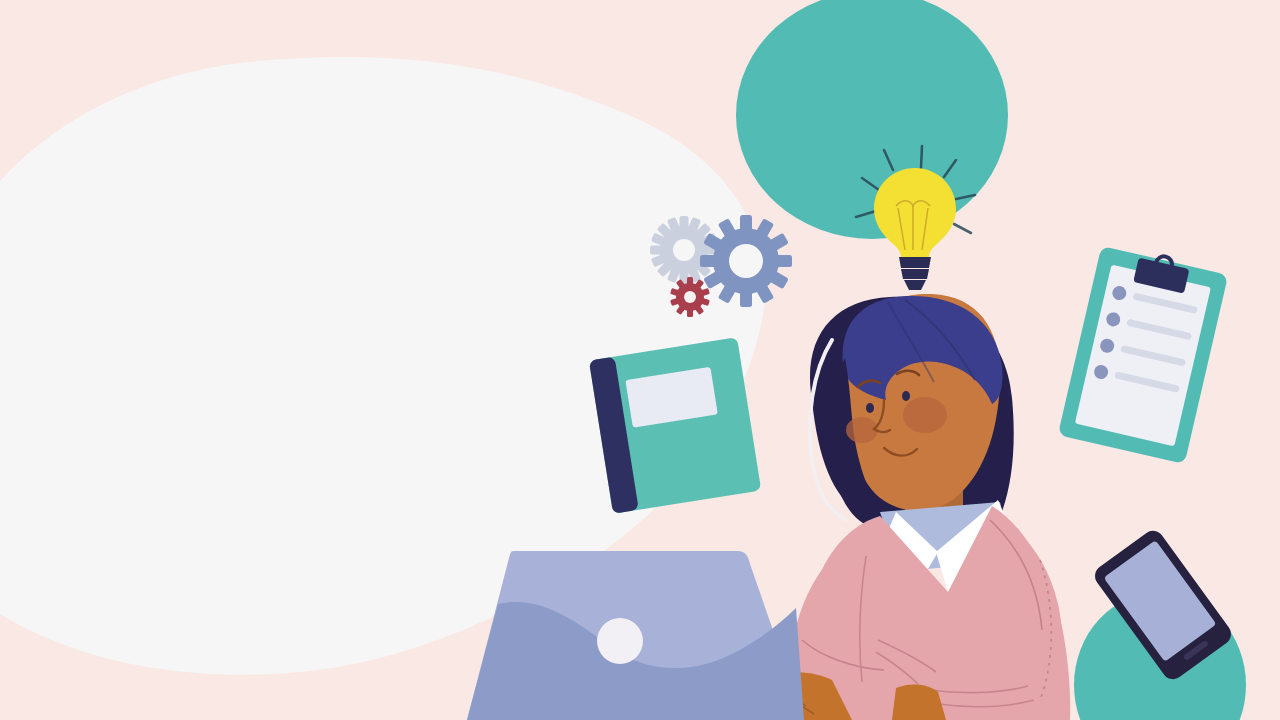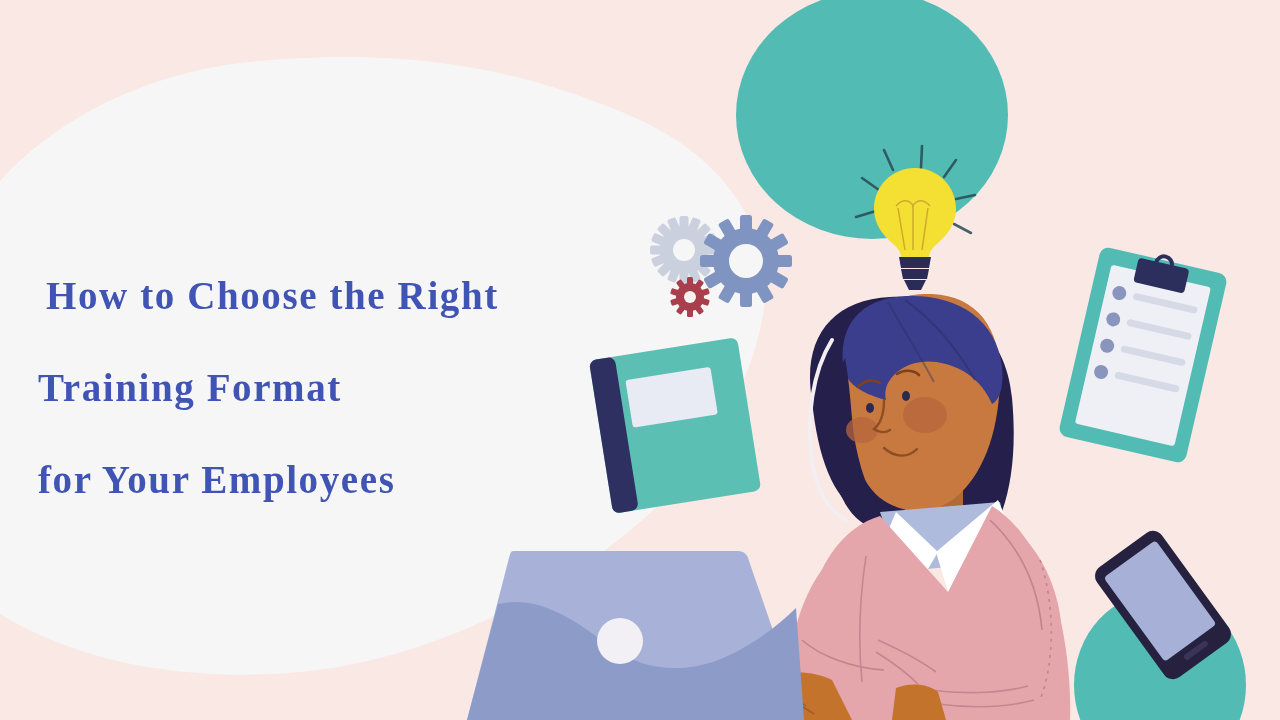--- a/index.html
+++ b/index.html
@@ -319,19 +319,14 @@
   <div class="layer">
     <svg viewBox="0 0 1280 720" xmlns="http://www.w3.org/2000/svg" aria-hidden="true">
       <g transform="translate(1163,605) rotate(-36) translate(-1163,-605)">
         <rect x="1123" y="537" width="80" height="136" rx="11" fill="#25213F"></rect>
         <rect x="1131" y="548" width="64" height="104" rx="4" fill="#A7B0D6"></rect>
         <rect x="1149" y="658" width="28" height="6" rx="3" fill="#3A3558"></rect>
       </g>
     </svg>
   </div>
 
-  <div id="headline">
-    <div class="headline-line indent">How to Choose the Right</div>
-    <div class="headline-line">Training Format</div>
-    <div class="headline-line">for Your Employees</div>
-  </div>
 
 </div>
 
 </body></html>

